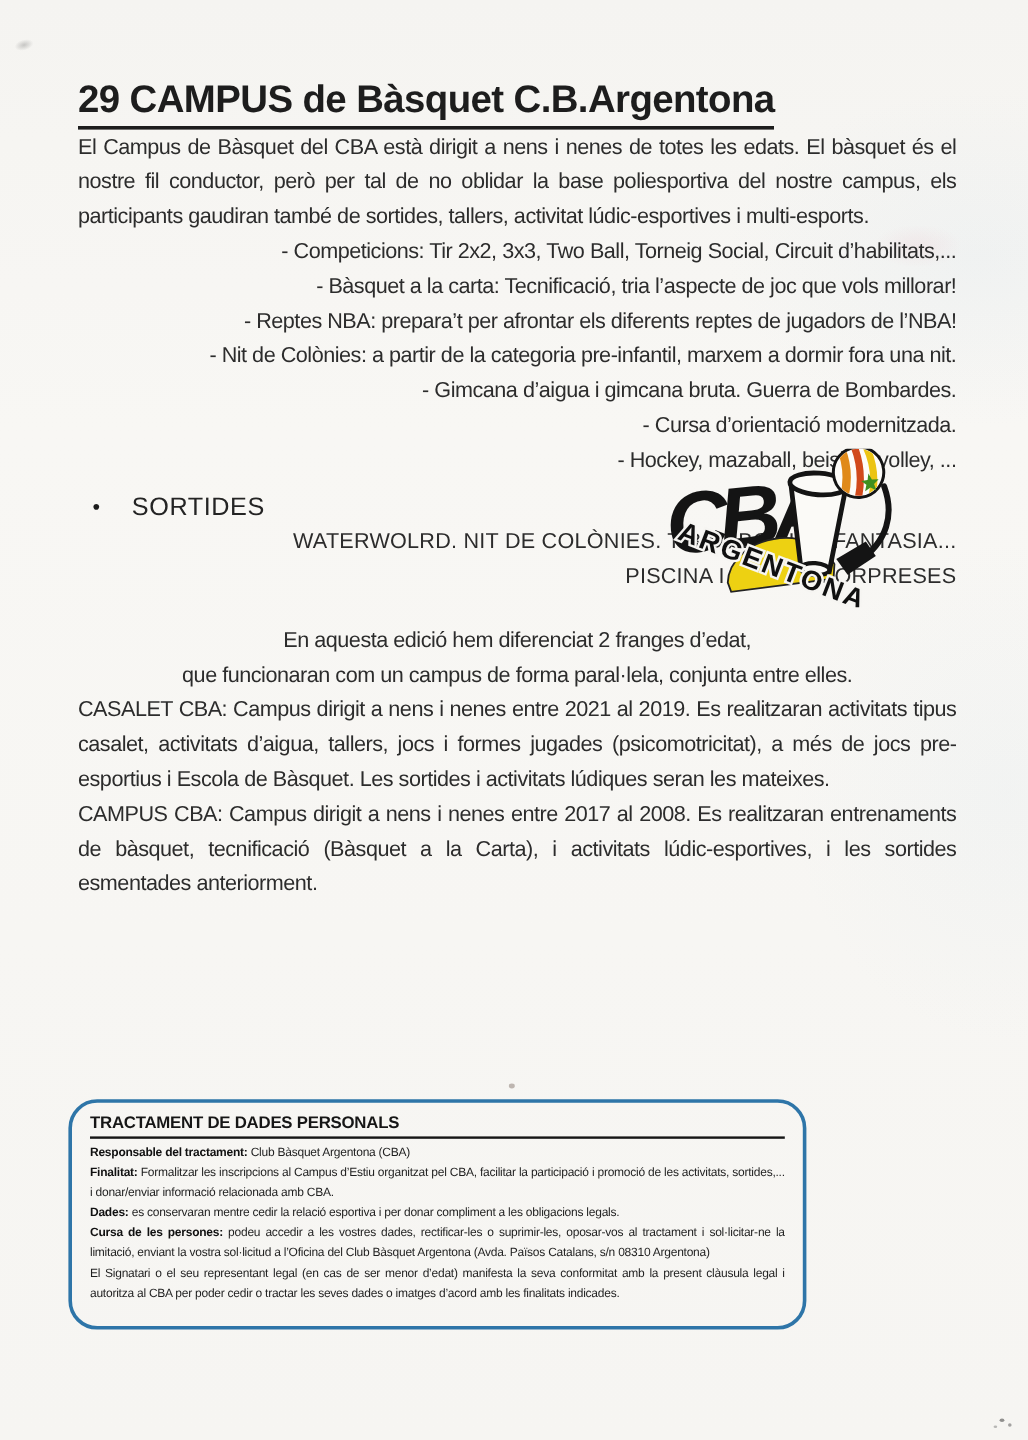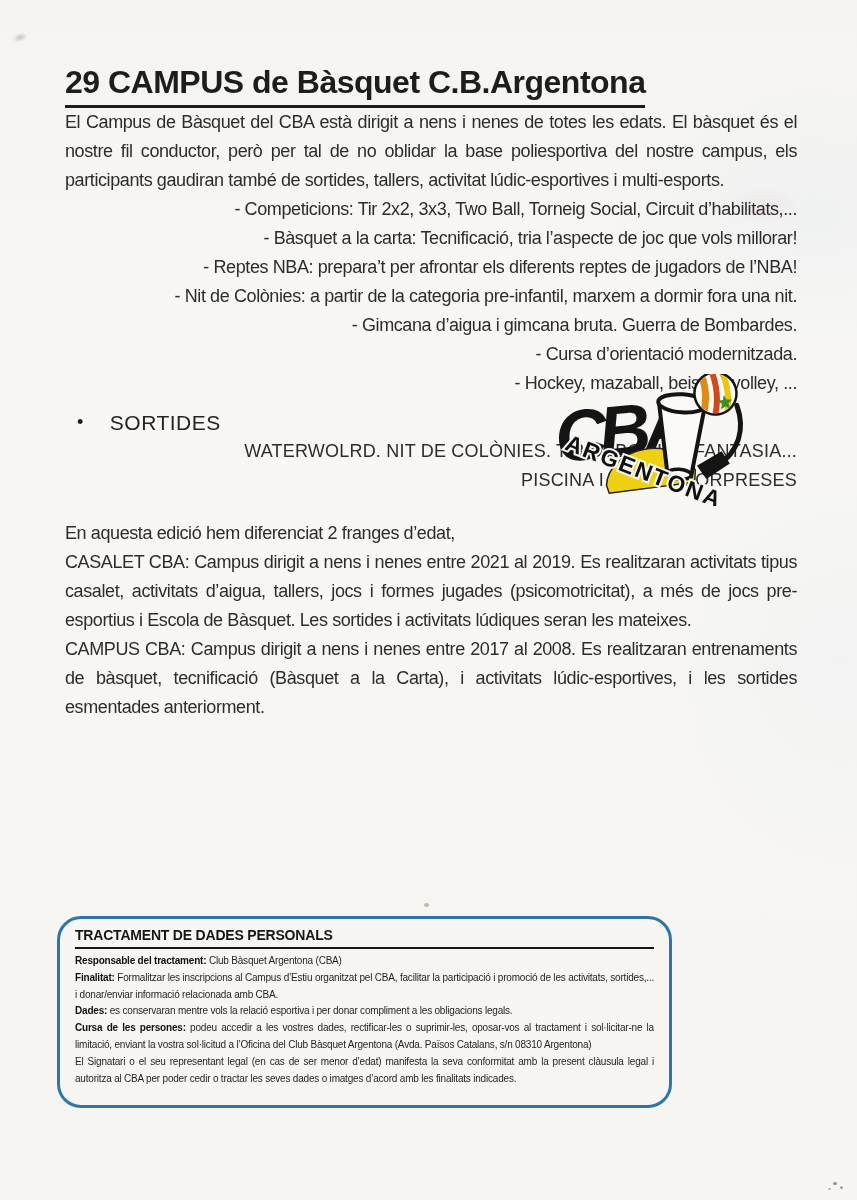--- a/index.html
+++ b/index.html
@@ -56,21 +56,21 @@
     color: #242424;
     padding-left: 12px;
   }
   .sortides-head .bullet {
     font-size: 18px;
     margin-right: 26px;
     color: #1c1c1c;
   }
   .caps-line { letter-spacing: 0.2px; }
   .center-block { margin-top: 24px; }
-  .center { text-align: left; }
+  .center { text-align: center; }
   .para { margin-top: 0; }
   .campus-para { margin-top: 4px; }
 
   
   .logo {
     position: absolute;
     left: 552px;
     top: 374px;
     width: 208px;
     height: 132px;
@@ -159,20 +159,21 @@
 
     <div class="sortides-head">
       <span class="bullet">•</span>
       <span>SORTIDES</span>
     </div>
     <div class="body caps-line">WATERWOLRD. NIT DE COLÒNIES. TIBIDABO. ILLA FANTASIA...</div>
     <div class="body caps-line">PISCINA I ALTRES SORPRESES</div>
 
     <div class="center-block">
       <div class="body center">En aquesta edició hem diferenciat 2 franges d’edat,</div>
+      <div class="body center">que funcionaran com un campus de forma paral·lela, conjunta entre elles.</div>
     </div>
 
     <p class="body just para">CASALET CBA: Campus dirigit a nens i nenes entre 2021 al 2019. Es realitzaran activitats tipus casalet, activitats d’aigua, tallers, jocs i formes jugades (psicomotricitat), a més de jocs pre-esportius i Escola de Bàsquet. Les sortides i activitats lúdiques seran les mateixes.</p>
     <p class="body just para campus-para">CAMPUS CBA: Campus dirigit a nens i nenes entre 2017 al 2008. Es realitzaran entrenaments de bàsquet, tecnificació (Bàsquet a la Carta), i activitats lúdic-esportives, i les sortides esmentades anteriorment.</p>
   </div>
 
   <svg class="logo" viewBox="0 0 208 132" aria-hidden="true">
     <g transform="rotate(-6 104 66)">
       <text x="4" y="78" font-family="Liberation Sans, sans-serif" font-size="72" font-weight="bold" font-style="italic" letter-spacing="-8" fill="#141414">CBA</text>
 
@@ -203,18 +204,18 @@
 
       <text x="14" y="66" font-family="Liberation Sans, sans-serif" font-size="23" font-weight="bold" letter-spacing="2" fill="#101010" stroke="#f6f5f2" stroke-width="4" paint-order="stroke" transform="rotate(27 14 60)">ARGENTONA</text>
     </g>
   </svg>
 
   <div class="legal-box">
     <div class="legal-heading">TRACTAMENT DE DADES PERSONALS</div>
     <hr class="legal-rule">
     <p class="legal-line"><strong>Responsable del tractament:</strong> <span>Club Bàsquet Argentona (CBA)</span></p>
     <p class="legal-line"><strong>Finalitat:</strong> <span>Formalitzar les inscripcions al Campus d’Estiu organitzat pel CBA, facilitar la participació i promoció de les activitats, sortides,...  i donar/enviar informació relacionada amb CBA.</span></p>
-    <p class="legal-line"><strong>Dades:</strong> <span>es conservaran mentre vols la relació esportiva i per donar compliment a les obligacions legals.</span></p>
+    <p class="legal-line"><strong>Dades:</strong> <span>es conservaran mentre cedir la relació esportiva i per donar compliment a les obligacions legals.</span></p>
     <p class="legal-line"><strong>Cursa de les persones:</strong> <span>podeu accedir a les vostres dades, rectificar-les o suprimir-les, oposar-vos al tractament i sol·licitar-ne la limitació, enviant la vostra sol·licitud a l’Oficina del Club Bàsquet Argentona (Avda. Països Catalans, s/n 08310 Argentona)</span></p>
     <p class="legal-line"><span>El Signatari o el seu representant legal (en cas de ser menor d’edat) manifesta la seva conformitat amb la present clàusula legal i autoritza al CBA per poder cedir o tractar les seves dades o imatges d’acord amb les finalitats indicades.</span></p>
   </div>
 
 </div>
 
 </body></html>

